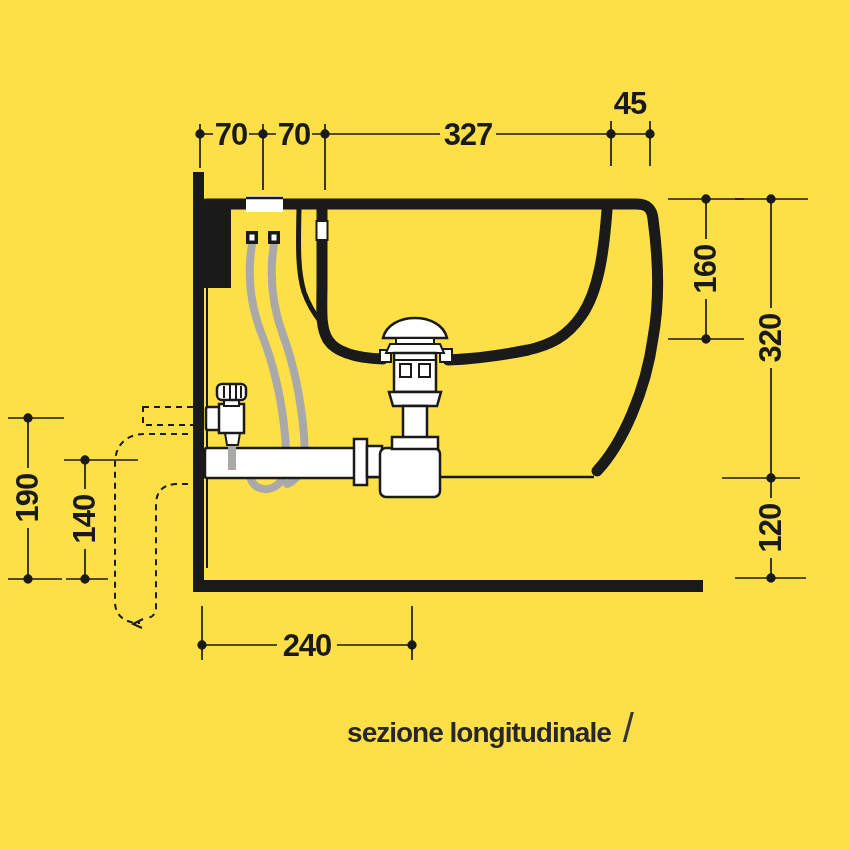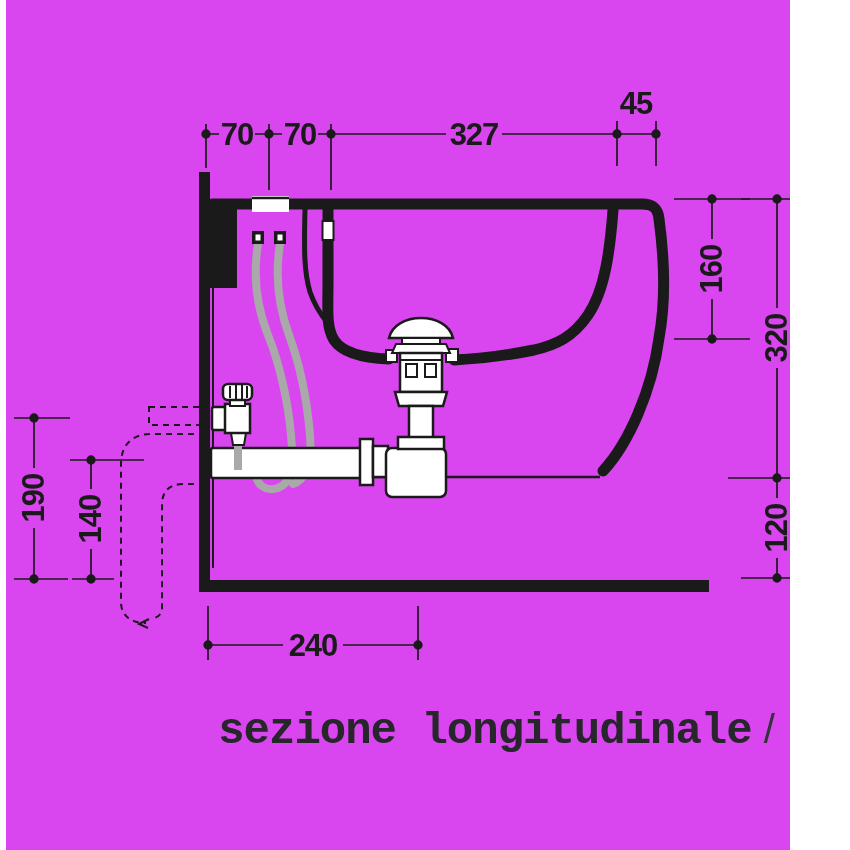--- a/index.html
+++ b/index.html
@@ -1,23 +1,23 @@
 <!DOCTYPE html>
 <html><head>
 <meta charset="utf-8">
 <style>
   html,body{margin:0;padding:0;background:#ffffff;}
-  .page{position:relative;width:784px;height:850px;background:#d946ef;overflow:hidden;
-        font-family:"Liberation Sans",sans-serif;margin-left:6px;}
+  .page{position:relative;width:850px;height:850px;background:#fde047;overflow:hidden;
+        font-family:"Liberation Sans",sans-serif;}
   svg{position:absolute;left:0;top:0;}
   .dim-label{font-family:"Liberation Sans",sans-serif;font-weight:700;font-size:31px;
              letter-spacing:-1px;fill:#1a1a1a;}
   .caption{position:absolute;left:120px;top:706px;width:740px;display:flex;
            justify-content:center;align-items:baseline;gap:12px;color:#26262b;}
-  .caption .primary{font-weight:700;font-size:44px;letter-spacing:-1px;font-family:Liberation Mono, monospace;}
+  .caption .primary{font-weight:700;font-size:28px;letter-spacing:-1px;}
   .caption .secondary{font-weight:400;font-size:40px;letter-spacing:-1px;color:#33333a;}
 </style>
 </head>
 <body>
 
 <div class="page">
 
 <svg width="850" height="850" viewBox="0 0 850 850">
 
   <g fill="none" stroke="#1a1a1a" stroke-width="2" stroke-dasharray="6 5">

